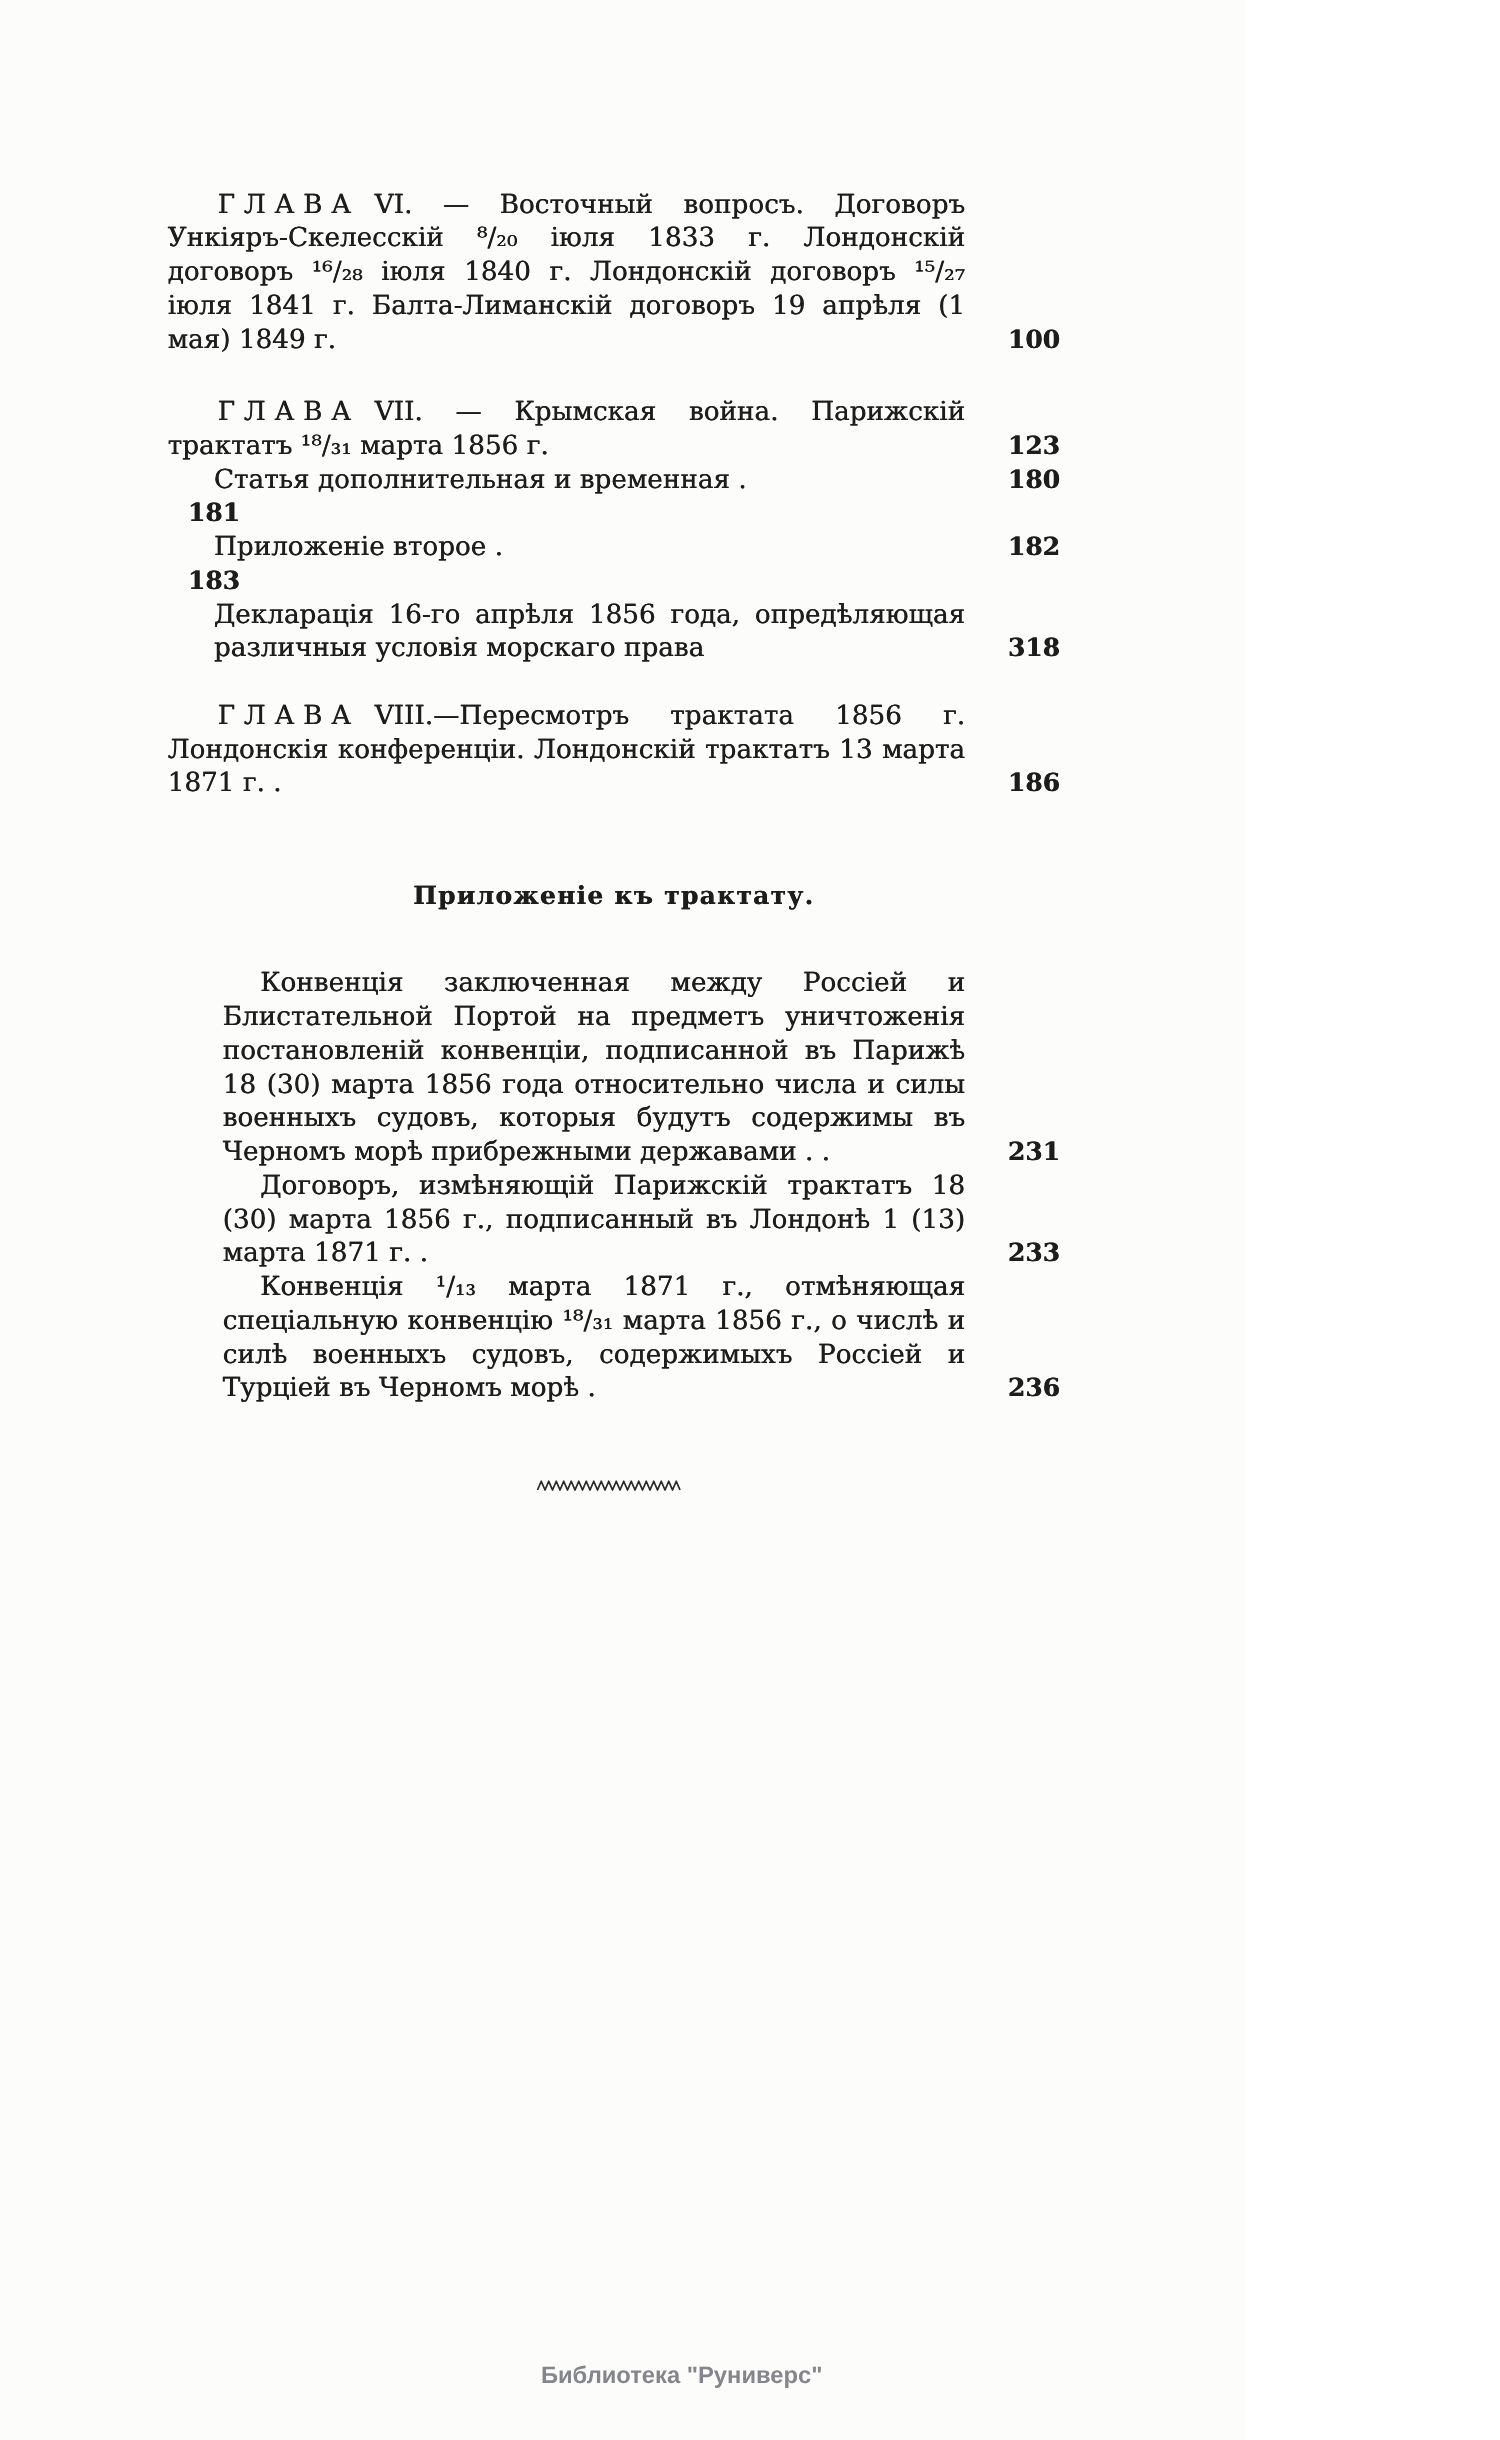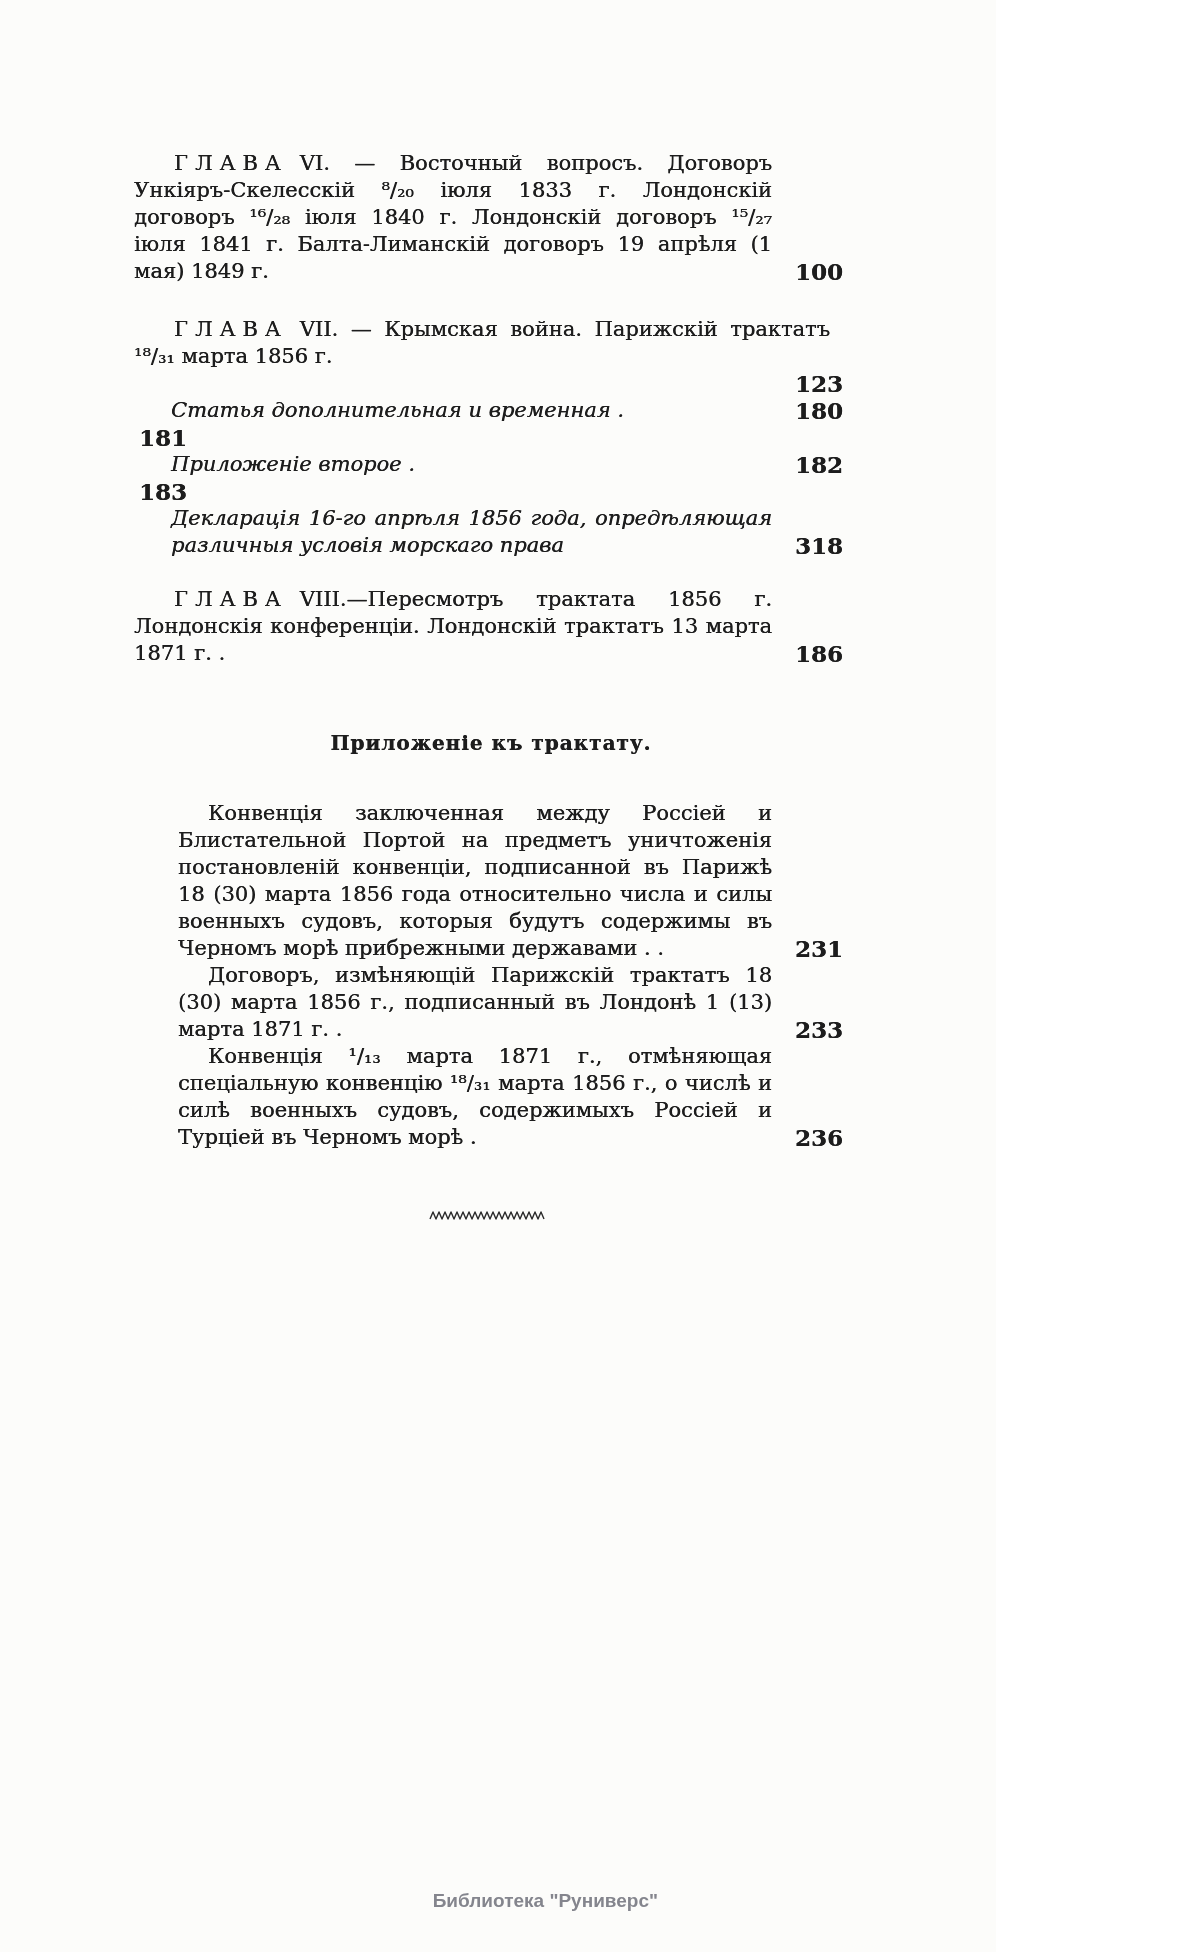--- a/index.html
+++ b/index.html
@@ -27,33 +27,33 @@
     flex: 1;
     font-size: 21px;
     line-height: 27px;
     text-align: justify;
     text-shadow: 0.35px 0 0 currentColor;
     margin-right: 18px;
   }
   .entry .pg {
     flex: none;
     width: 58px;
-    text-align: center;
-    font-size: 23px;
+    text-align: right;
+    font-size: 20px;
     line-height: 27px;
     font-weight: bold;
     text-shadow: 0.3px 0 0 currentColor;
   }
 
   .chlabel { letter-spacing: 7px; margin-right: 12px; }
   .indent .txt { text-indent: 40px; }
-  .sub .txt { padding-left: 37px; font-style: italic; }
+  .sub .txt { padding-left: 37px; }
   .indent-sm .txt { text-indent: 30px; margin-left: 44px; }
 
-  .gap-md { margin-top: 31px; flex-direction: column; }
+  .gap-md { margin-top: 31px; }
   .gap-sm { margin-top: 27px; }
   .app-first { margin-top: 45px; }
 
   .appendix-heading {
     margin-top: 64px;
     text-align: center;
     font-size: 20px;
     font-weight: bold;
     letter-spacing: 1px;
     text-shadow: 0.3px 0 0 currentColor;

